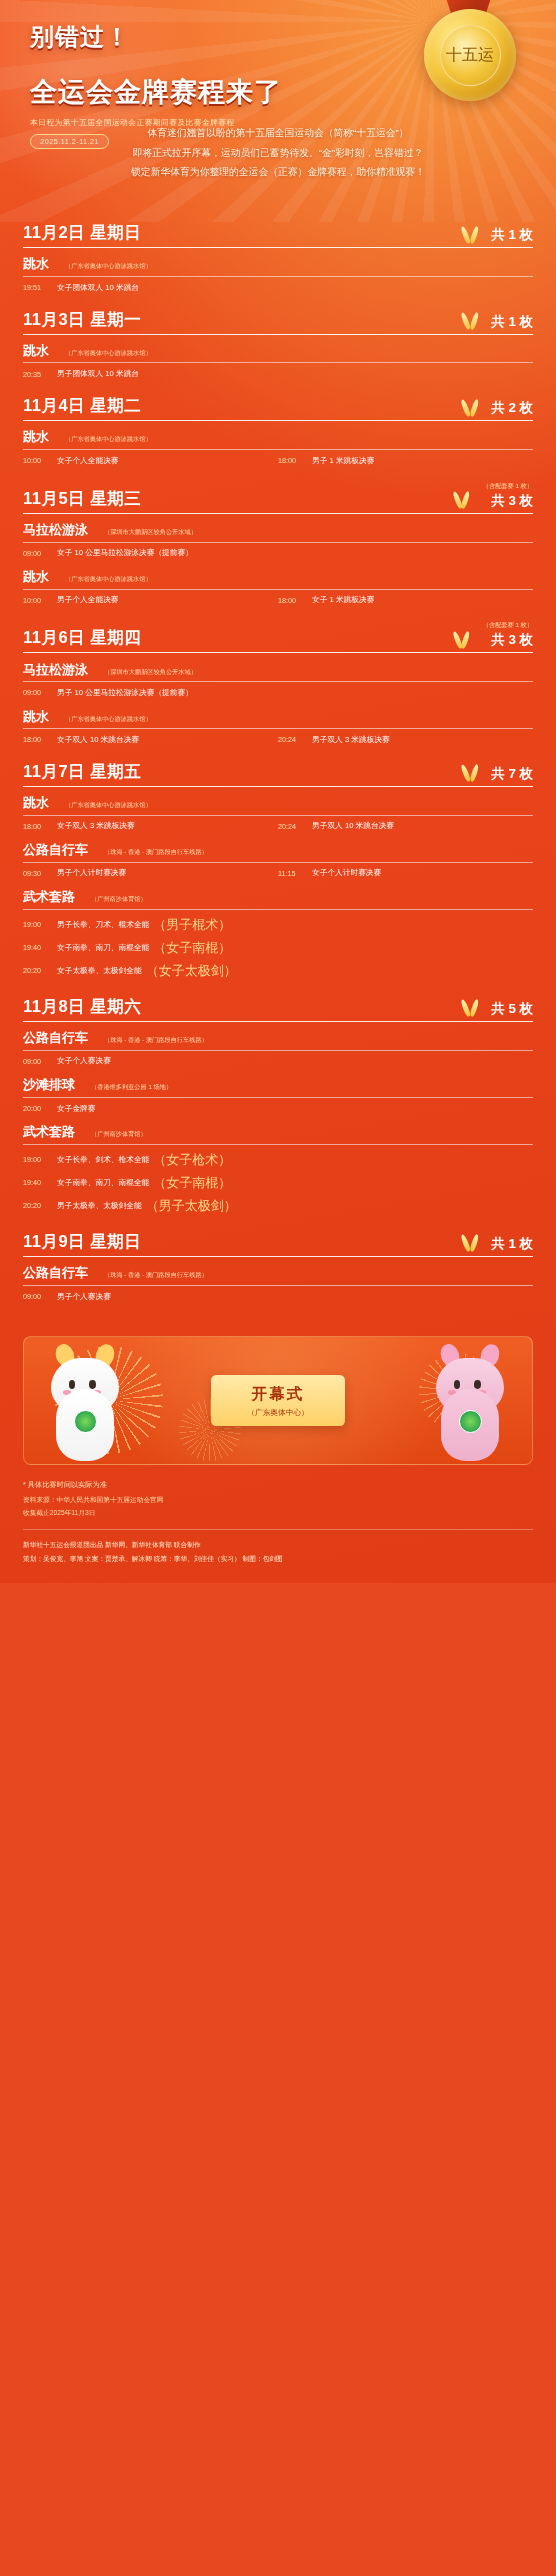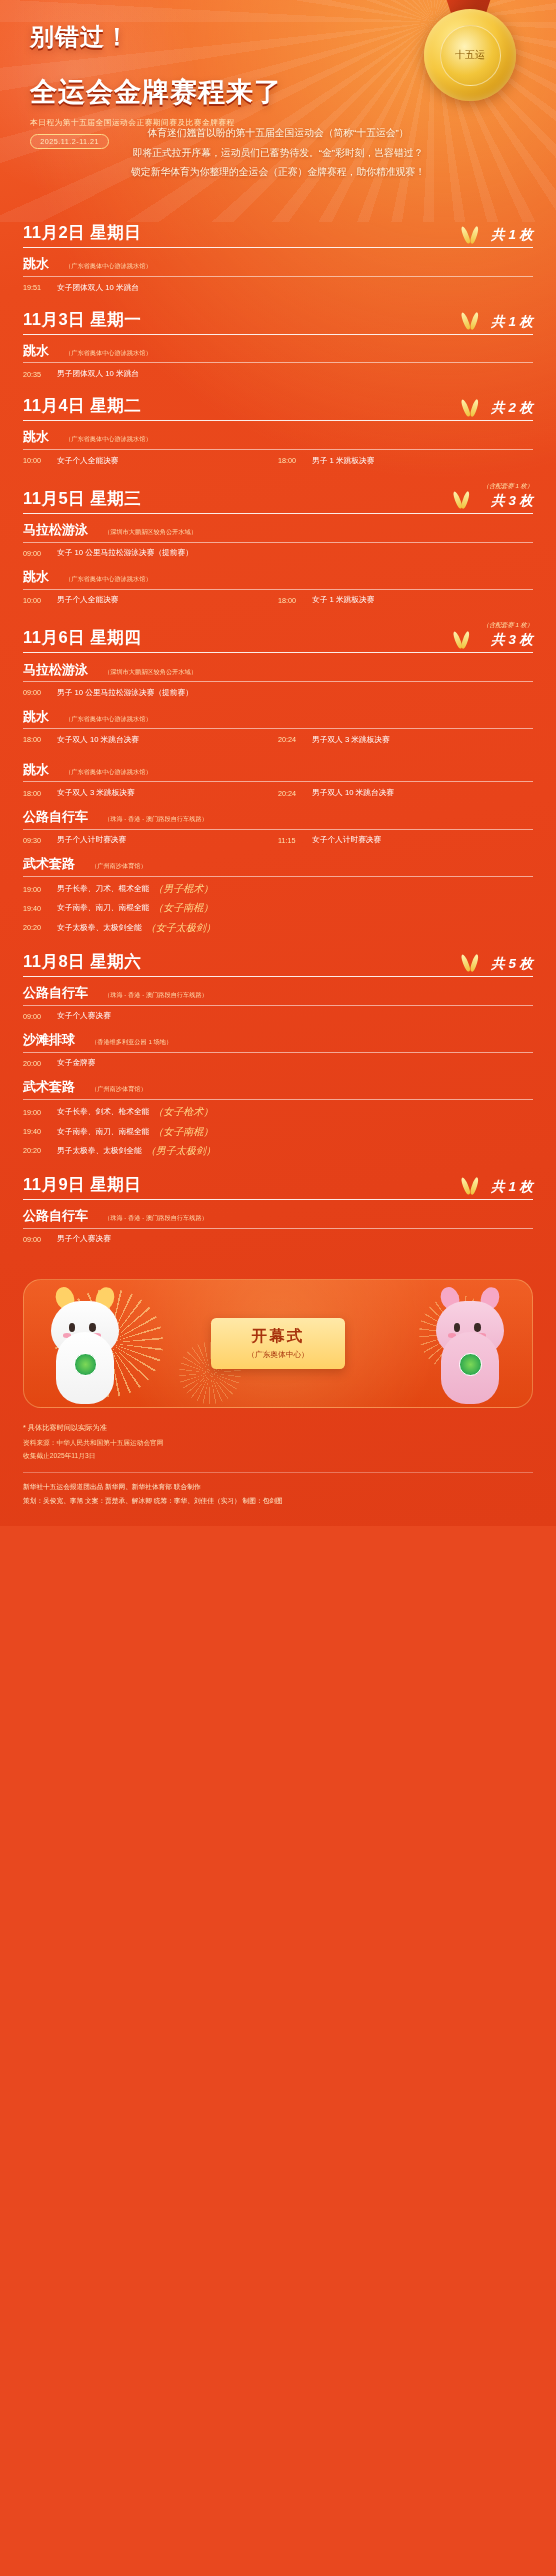--- a/index.html
+++ b/index.html
@@ -38,21 +38,21 @@
     width: 92px; height: 92px; border-radius: 50%;
     background: radial-gradient(circle at 35% 30%, #ffe98a 0%, #f5c63c 45%, #d79a16 75%, #b87c0c 100%);
     box-shadow: 0 3.1px 13.4px rgba(120,50,0,0.45), inset 0 0 9.3px rgba(255,255,255,0.35);
     display:flex; align-items:center; justify-content:center;
   }
   .medal-inner {
     width: 61px; height: 61px; border-radius: 50%;
     background: radial-gradient(circle at 40% 35%, #fff3b8 0%, #f2c53a 55%, #d9a21c 100%);
     border: 1.5px solid rgba(255,255,255,0.45);
     display:flex; align-items:center; justify-content:center;
-    font-size: 10px; color: #8a5a06;
+    font-size: 16px; color: #8a5a06;
   }
   .medal-ribbon {
     position:absolute; top:-8.2px; right:63px; width:49px; height:33px;
     background: linear-gradient(110deg,#d93b17 0%, #b32b10 60%);
     clip-path: polygon(0 0, 100% 0, 78% 100%, 22% 100%);
     opacity:.95;
   }
   .title-block { position:absolute; top: 20.6px; left: 30px; }
   .title-1 {
     font-size: 24px; font-weight: 700; letter-spacing: 1px;
@@ -78,21 +78,21 @@
   }
   
   .schedule { position: relative; padding: 0 23px 5.2px; }
   .day { margin-bottom: 13.4px; }
   .day-head {
     display:flex; align-items: flex-end; justify-content: space-between;
     border-bottom: 1.5px solid rgba(255,255,255,.9);
     padding-bottom: 3.1px; margin-bottom: 5.2px;
   }
   .day-title { font-size: 16.5px; font-weight: 700; letter-spacing: 0.5px; }
-  .day-right { display:flex; align-items:flex-end; gap: 6.2px; font-style: italic; }
+  .day-right { display:flex; align-items:flex-end; gap: 6.2px; }
   .leaf {
     width: 27px; height: 20.6px; position: relative;
   }
   .leaf:before, .leaf:after {
     content:""; position:absolute; bottom: 1px;
     width: 5.2px; height: 17.5px; border-radius: 50% 50% 40% 40%;
     background: linear-gradient(180deg,#fff3b0,#f0c23c);
   }
   .leaf:before { left: 5.2px; transform: rotate(-22deg); }
   .leaf:after  { left: 13.4px; transform: rotate(18deg); }
@@ -106,25 +106,25 @@
     padding-bottom: 2.6px;
   }
   .sport-name { font-size: 13px; font-weight: 700; }
   .venue { font-size: 6.2px; color: #ffdcae; }
   .events { padding-top: 3.1px; }
   .ev-row { display: flex; flex-wrap: wrap; padding: 2.6px 0; font-size: 7.7px; }
   .ev { display:flex; align-items:center; width: 50%; }
   .ev.full { width: 100%; }
   .ev-time { width: 34px; flex: 0 0 34px; color: #ffe3b0; font-size: 7.2px; }
   .ev-name { color: #fff; }
-  .ev-tag { color: #ffd98a; margin-left: 4.1px; font-size: 10px; font-style: italic; }
+  .ev-tag { color: #ffd98a; margin-left: 4.1px; font-size: 13px; }
   
   .ceremony {
     margin: 13.4px 23px 0; height: 129px; position: relative;
-    border-radius: 18px;
+    border-radius: 8px;
     background:
       radial-gradient(circle at 50% 40%, rgba(255,214,120,0.25) 0%, rgba(255,170,60,0.05) 60%),
       linear-gradient(180deg,#ef5b24,#e0400f);
     border: 0.5px solid rgba(255,220,150,.35);
     overflow: hidden;
     display:flex; align-items:center; justify-content:center;
   }
   .firework {
     position:absolute; border-radius:50%;
     background: repeating-conic-gradient(from 0deg, rgba(255,235,160,.55) 0deg 2deg, rgba(255,235,160,0) 2deg 12deg);
@@ -367,20 +367,29 @@
               </div>
               <div class="ev">
                 <span class="ev-time">20:24</span>
                 <span class="ev-name">男子双人 3 米跳板决赛</span>
               </div>
             </div>
           </div>
         </div>
       </div>
       <div class="day">
+        <div class="day-head">
+          <div class="day-title">11月7日 星期五</div>
+          <div class="day-right">
+            <div class="leaf"></div>
+            <div class="medal-count-wrap">
+              <div class="medal-count">共 7 枚</div>
+            </div>
+          </div>
+        </div>
         <div class="sport">
           <div class="sport-head">
             <span class="sport-name">跳水</span>
             <span class="venue">（广东省奥体中心游泳跳水馆）</span>
           </div>
           <div class="events">
             <div class="ev-row">
               <div class="ev">
                 <span class="ev-time">18:00</span>
                 <span class="ev-name">女子双人 3 米跳板决赛</span>

